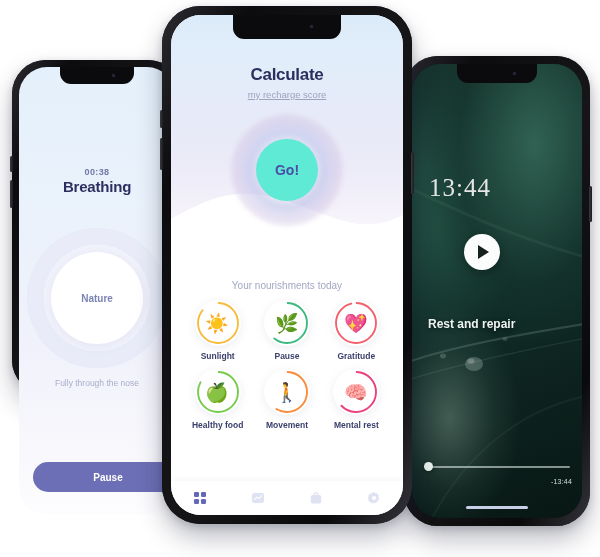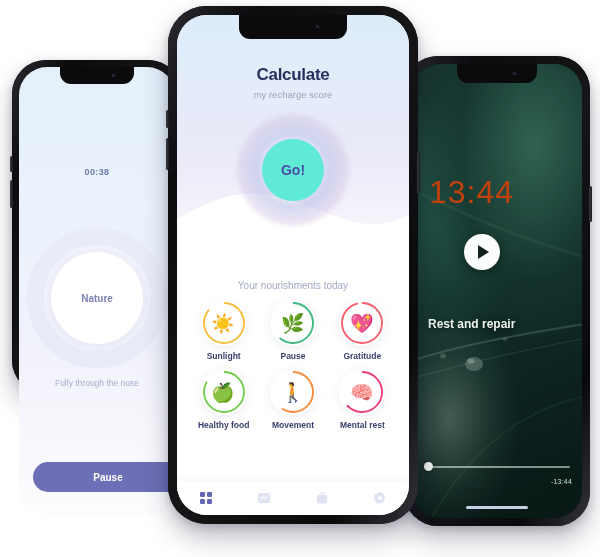--- a/index.html
+++ b/index.html
@@ -41,29 +41,29 @@
       width:92px;height:92px;border-radius:50%;background:#ffffff;
       box-shadow:0 2px 14px rgba(120,130,190,.13);display:flex;align-items:center;justify-content:center;}
   .l-core span{font-size:10px;font-weight:600;color:#7b83b4;}
   .l-hint{position:absolute;left:0;right:0;top:311px;text-align:center;font-size:8.5px;
       color:#a9aec9;white-space:nowrap;}
   .l-btn{position:absolute;left:14px;top:395px;width:150px;height:30px;border-radius:15px;
       background:#6c6fb5;color:#fff;font-size:10px;font-weight:600;
       display:flex;align-items:center;justify-content:center;}
 
   
-  #phoneC{left:168px;top:6px;width:250px;height:518px;}
+  #phoneC{left:162px;top:6px;width:250px;height:518px;}
   #screenC{left:9px;top:9px;width:232px;height:500px;border-radius:30px;}
   #phoneC .notch{width:108px;height:24px;}
   .c-top{position:absolute;left:0;right:0;top:0;height:225px;
       background:linear-gradient(180deg,#dcebf9 0%,#e2edfa 22%,#e7eaf8 48%,#ecebf8 68%,#f4f1fa 86%,#fbfafd 100%);}
   .c-wave{position:absolute;left:0;right:0;top:170px;height:60px;}
   .c-title{position:absolute;left:0;right:0;top:50px;text-align:center;font-size:17px;
       font-weight:700;color:#2b2f5e;letter-spacing:-.3px;}
-  .c-sub{position:absolute;left:0;right:0;top:74px;text-align:center;font-size:9.5px;color:#9ea3bd;}
+  .c-sub{position:absolute;left:0;right:0;top:74px;text-align:center;font-size:9.5px;color:#9ea3bd;text-decoration:underline;}
   .c-glow{position:absolute;left:50%;top:155px;transform:translate(-50%,-50%);
       width:112px;height:112px;border-radius:50%;
       background:radial-gradient(circle at 50% 50%, rgba(255,255,255,0) 0 38%,
         rgba(188,196,236,.55) 46%, rgba(203,191,228,.45) 62%, rgba(226,205,222,.30) 78%, rgba(240,232,240,0) 100%);
       filter:blur(2px);}
   .c-go{position:absolute;left:50%;top:155px;transform:translate(-50%,-50%);
       width:62px;height:62px;border-radius:50%;background:#5eead4;
       box-shadow:0 4px 14px rgba(120,120,190,.22);display:flex;align-items:center;justify-content:center;}
   .c-go span{font-size:14px;font-weight:700;color:#4a4ea6;}
   .c-nt{position:absolute;left:0;right:0;top:265px;text-align:center;font-size:10px;color:#a3a8c2;}
@@ -86,22 +86,22 @@
   #phoneR .bezel{border-radius:34px;}
   #screenR{left:8px;top:8px;width:170px;height:454px;border-radius:28px;background:#0c1714;}
   #phoneR .notch{width:80px;height:19px;}
   .leafbg{position:absolute;inset:0;
       background:
         radial-gradient(ellipse 60% 35% at 22% 78%, rgba(190,225,205,.30) 0%, rgba(120,170,150,.10) 45%, rgba(0,0,0,0) 70%),
         radial-gradient(ellipse 80% 55% at 72% 18%, rgba(52,104,88,.85) 0%, rgba(20,52,44,.6) 55%, rgba(8,26,22,0) 80%),
         radial-gradient(ellipse 70% 40% at 15% 35%, rgba(36,84,70,.75) 0%, rgba(10,30,26,0) 70%),
         linear-gradient(160deg,#16332c 0%,#1d423a 22%,#12302a 46%,#0d231f 70%,#081714 100%);}
   .leafveins{position:absolute;inset:0;opacity:.55;}
-  .r-clock{position:absolute;left:17px;top:110px;font-size:32px;color:#c2410c;
-      font-weight:300;letter-spacing:1px;font-family:Liberation Sans, sans-serif;}
+  .r-clock{position:absolute;left:17px;top:110px;font-size:25px;color:#e5e5e5;
+      font-weight:300;letter-spacing:1px;font-family:Liberation Serif, serif;}
   .r-play{position:absolute;left:52px;top:170px;width:36px;height:36px;border-radius:50%;
       background:#fbfdfc;display:flex;align-items:center;justify-content:center;
       box-shadow:0 2px 10px rgba(0,0,0,.35);}
   .r-play i{display:block;width:0;height:0;margin-left:3px;
       border-left:11px solid #14211d;border-top:7px solid transparent;border-bottom:7px solid transparent;}
   .r-cap{position:absolute;left:16px;top:253px;font-size:12px;font-weight:700;color:#eef4f1;
       text-shadow:0 1px 4px rgba(0,0,0,.5);}
   .r-slider{position:absolute;left:12px;right:12px;top:398px;height:10px;}
   .r-track{position:absolute;left:6px;right:0;top:4px;height:1.5px;background:rgba(235,245,240,.55);border-radius:1px;}
   .r-knob{position:absolute;left:0;top:0;width:9px;height:9px;border-radius:50%;background:#e8f0ec;
@@ -117,20 +117,21 @@
   <div class="phone" id="phoneL">
     <div class="bezel"></div>
     <div class="sidebtn" style="left:-2px;top:96px;width:3px;height:16px;"></div>
     <div class="sidebtn" style="left:-2px;top:120px;width:3px;height:28px;"></div>
     <div class="screen" id="screenL">
       <div class="notch">
           <div class="cam"></div>
         </div>
 
       <div class="l-time">00:38</div>
+      <div class="l-title">Breathing</div>
 
       <div class="l-rings"></div>
       <div class="l-core">
         <span>Nature</span>
       </div>
 
       <div class="l-hint">Fully through the nose</div>
       <div class="l-btn">
         <span>Pause</span>
       </div>

